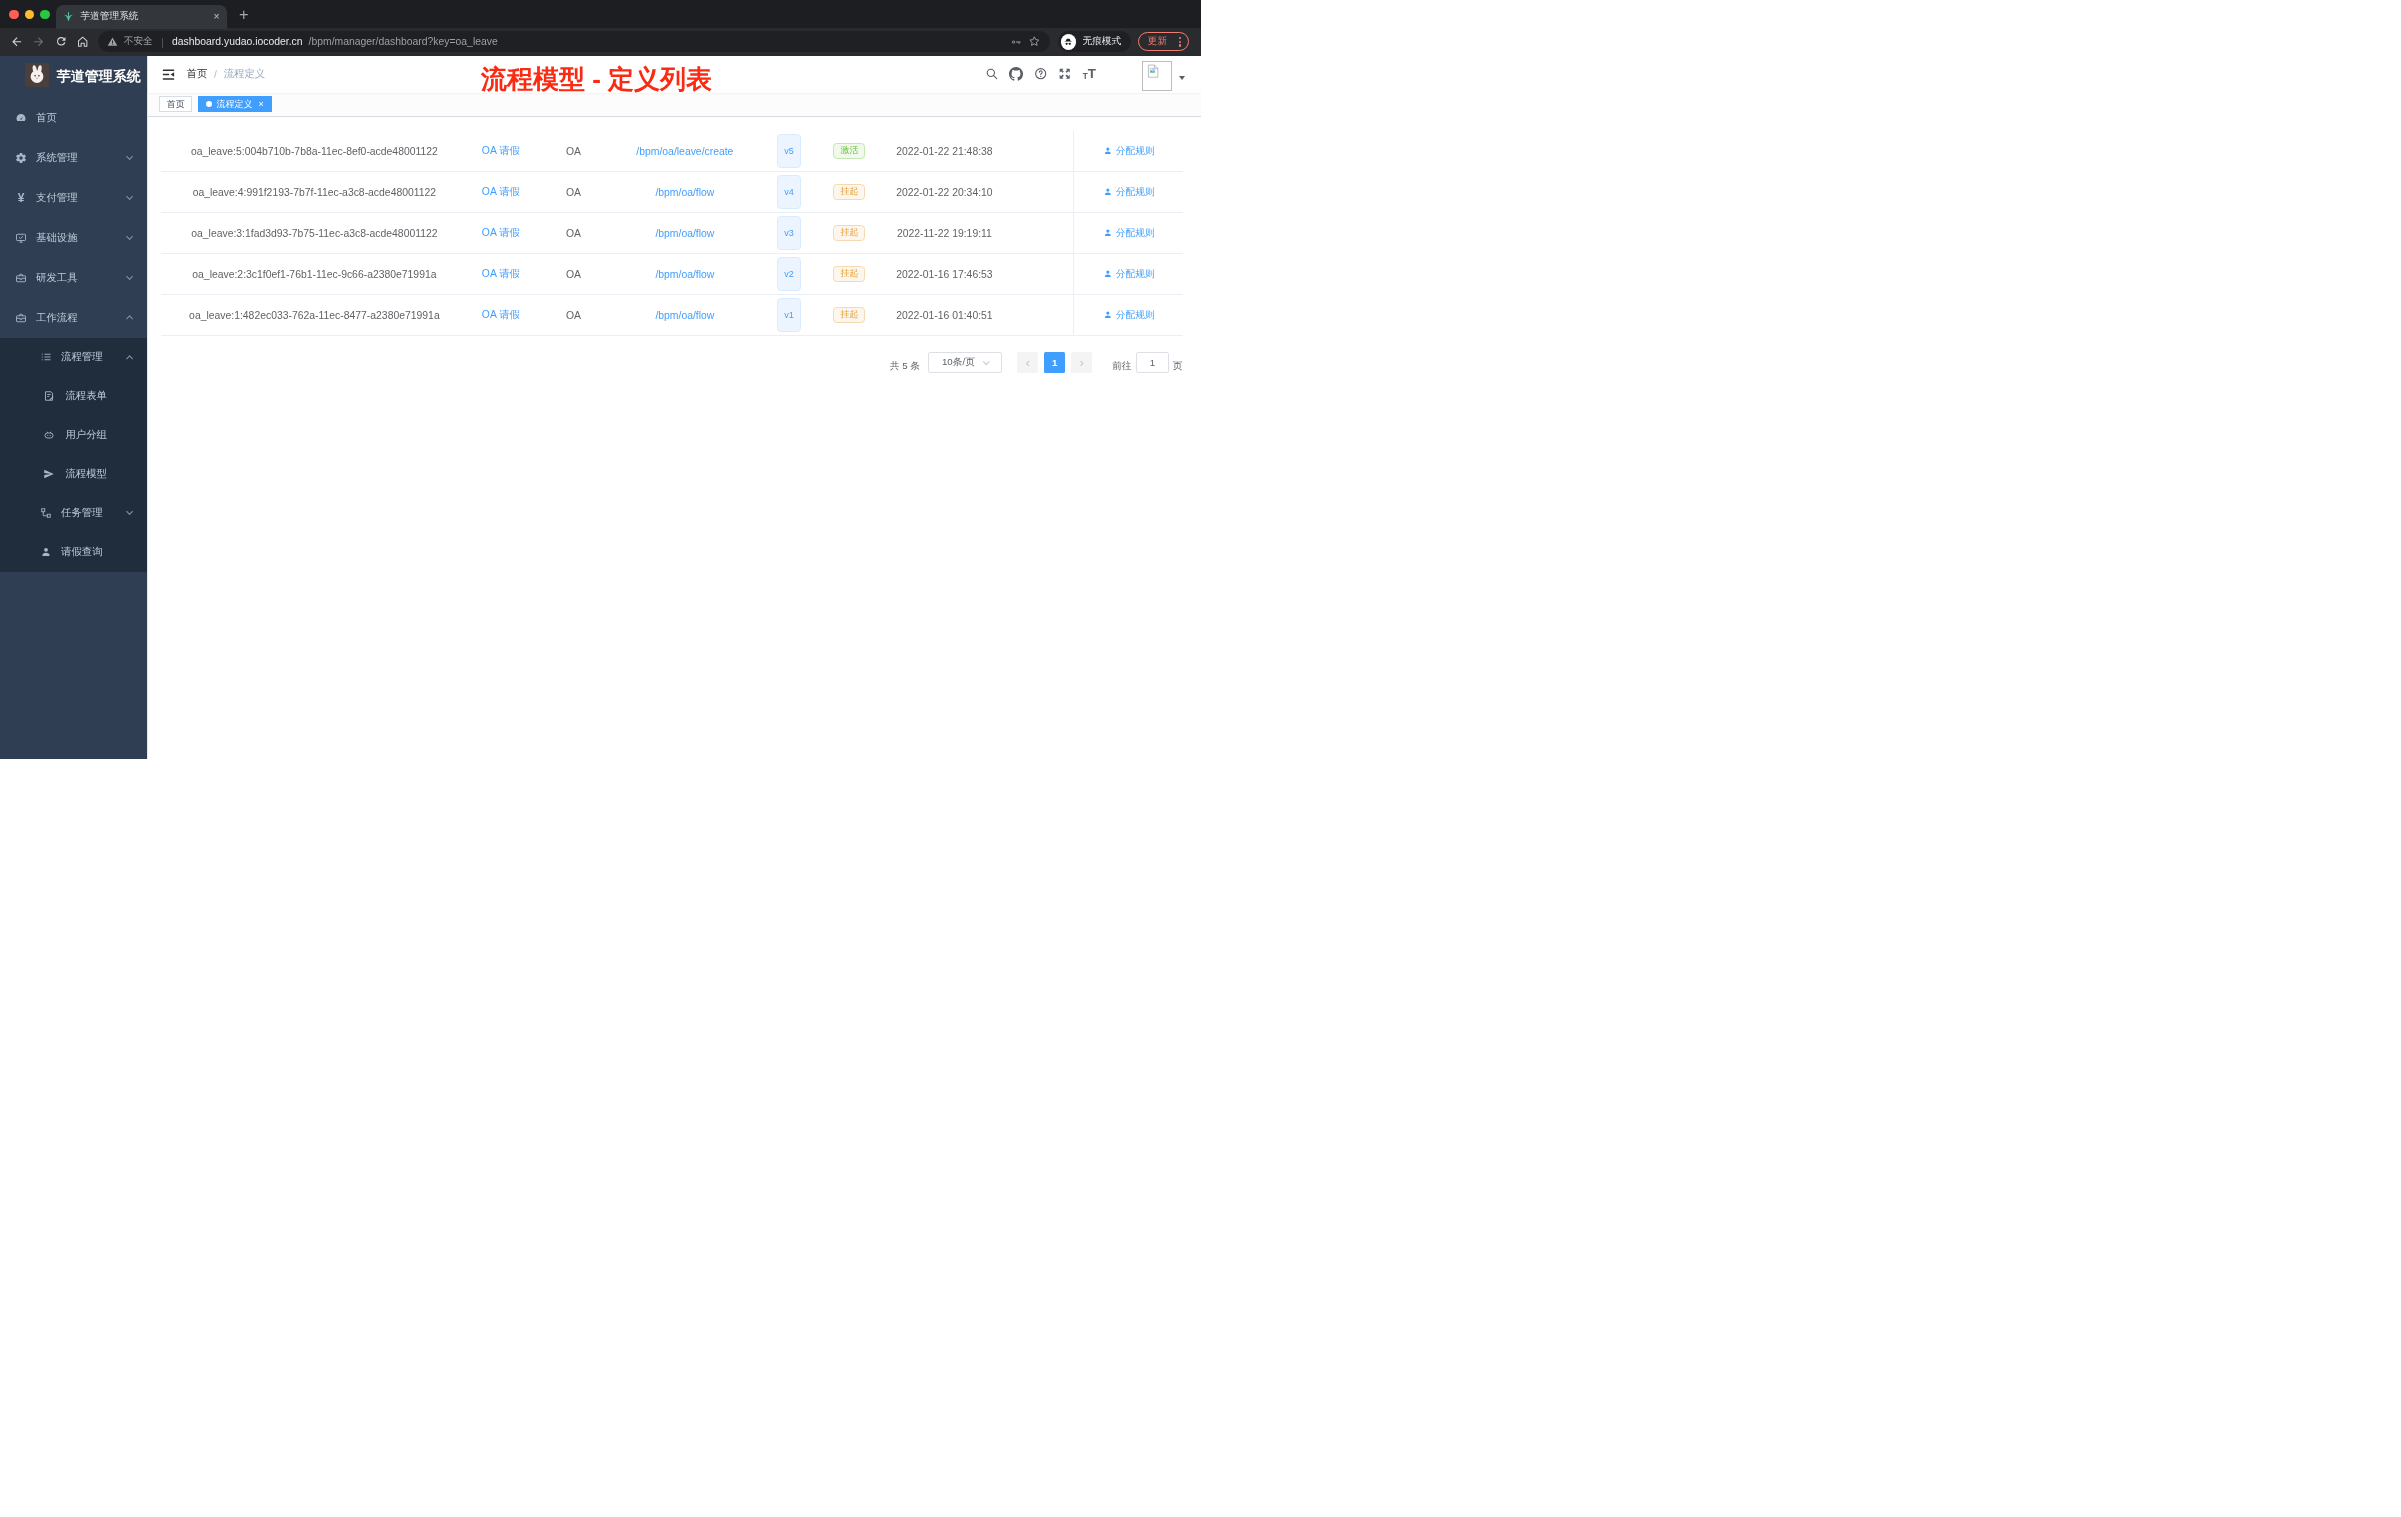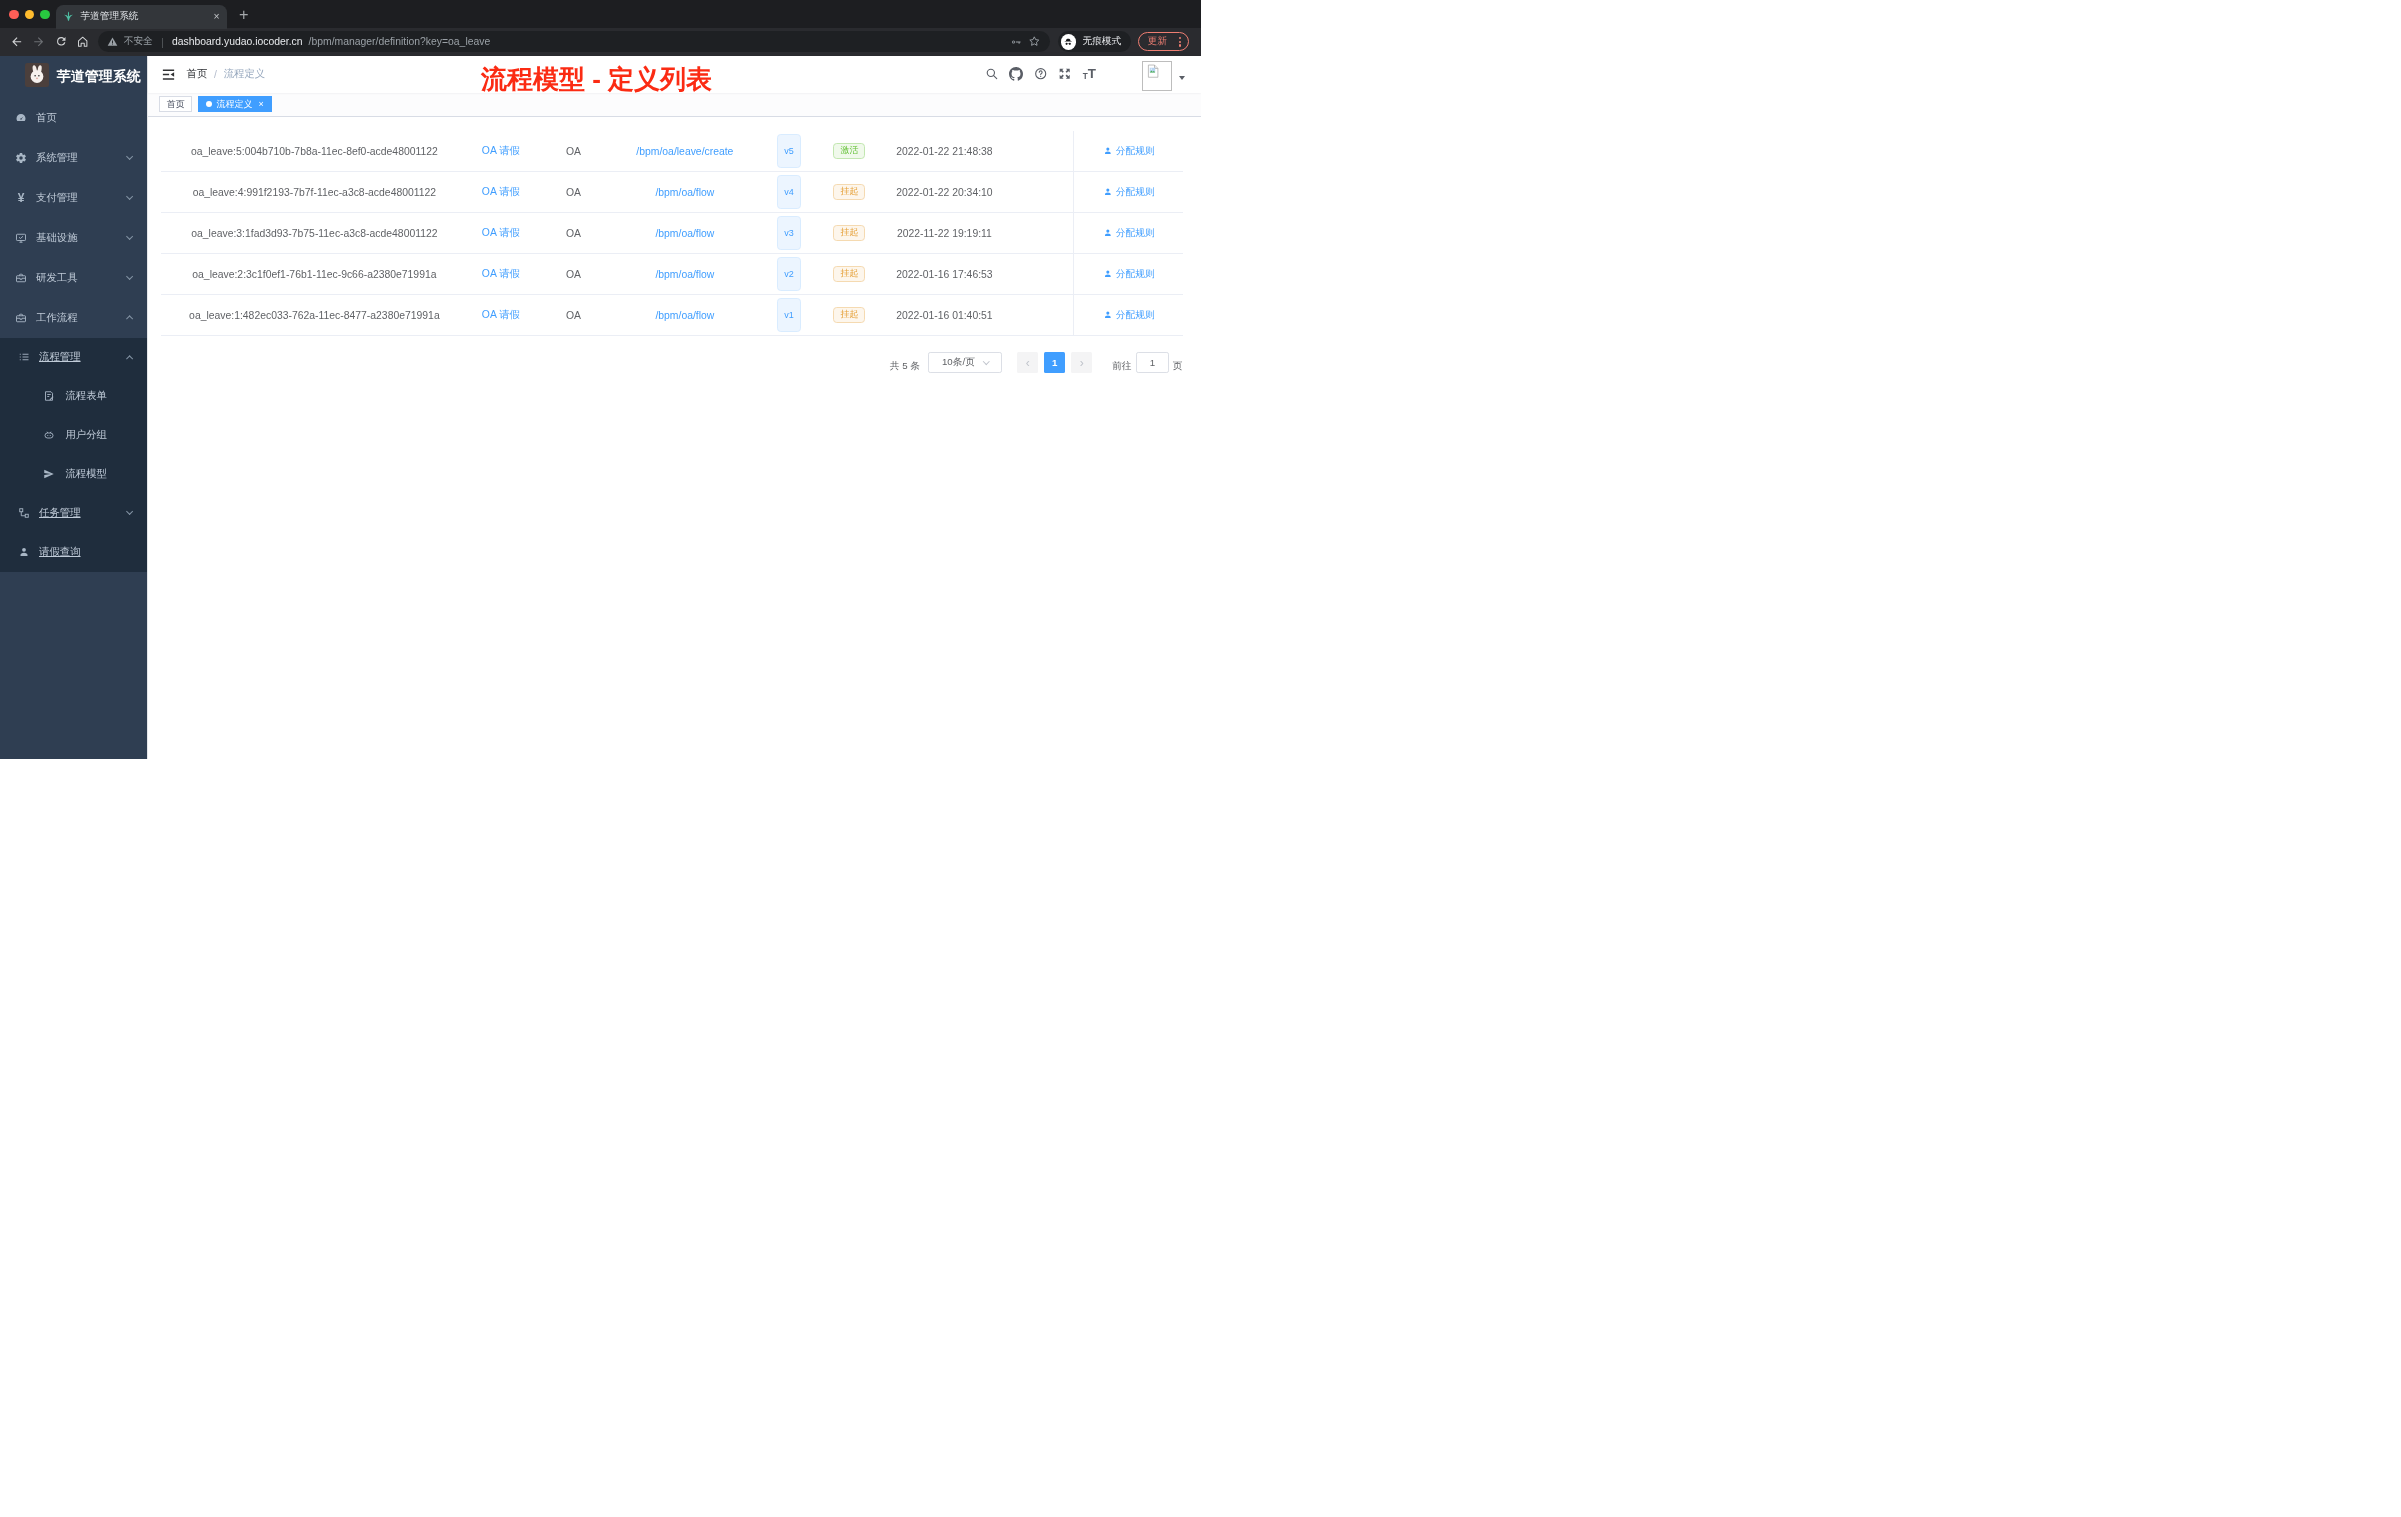--- a/index.html
+++ b/index.html
@@ -37,21 +37,21 @@
   .app { display: flex; height: 703px; }
   .sidebar { width: 147px; background: #2f3e52; flex-shrink: 0; }
   .logo { height: 42px; display: flex; align-items: center; padding-left: 24.5px; gap: 8.2px; }
   .logo-title { color: #fff; font-size: 14px; font-weight: 700; white-space: nowrap; }
   .menu-item { height: 40px; display: flex; align-items: center; padding: 0 15px; color: #c0cbd8; font-size: 10.4px; cursor: pointer; }
   .menu-item .ico { width: 12px; margin-right: 9px; color: #a9b7c6; display: flex; justify-content: center; }
   .menu-item .ico.yen { font-size: 12px; font-weight: 700; line-height: 12px; }
   .menu-item .lbl { flex: 1; white-space: nowrap; }
   .submenu { background: #1f2d3d; }
   .submenu .menu-item { height: 39px; }
-  .menu-item.lvl1 { padding-left: 18px; text-decoration: underline; }
+  .menu-item.lvl1 { padding-left: 40px; }
   .menu-item.lvl2 { padding-left: 43px; }
   .menu-item.lvl2 .ico { margin-right: 10.4px; }
   .chev { width: 5.2px; height: 5.2px; border-right: 1.2px solid #8494a5; border-bottom: 1.2px solid #8494a5; transform: rotate(45deg); margin-top: -2.2px; flex-shrink: 0; }
   .chev.up { transform: rotate(-135deg); margin-top: 2.2px; }
 
   .main { flex: 1; position: relative; background: #fff; border-left: 0.7px solid #e4e6e9; min-width: 0; }
   .navbar { height: 37px; position: relative; display: flex; align-items: center; padding-left: 12.6px; background: #fff; box-shadow: 0 0.7px 2.2px rgba(0,21,41,.08); z-index: 5; }
   .hamburger { margin-right: 11px; display: flex; cursor: pointer; }
   .breadcrumb { display: flex; align-items: center; gap: 6.7px; font-size: 10.4px; }
   .bc-first { color: #2d2f33; }
@@ -143,21 +143,21 @@
     <div class="omnibox">
       <span class="ob-ic">
         <svg viewBox="0 0 24 24" width="11" height="11">
             <path fill="#9aa0a6" d="M12 3L1.5 21h21z"></path>
             <path fill="#1e2023" d="M11 10h2v5h-2zm0 6.3h2v2h-2z"></path>
           </svg>
       </span>
       <span class="sec-label">不安全</span>
       <span class="sep">|</span>
       <span class="host">dashboard.yudao.iocoder.cn</span>
-        <span class="path">/bpm/manager/definition?key=oa_leave</span>
+        <span class="path">/bpm/manager/dashboard?key=oa_leave</span>
       <span class="ob-spacer"></span>
       <span class="ob-ic">
         <svg viewBox="0 0 24 24" width="12" height="12" fill="currentColor">
             <path d="M7 9a3 3 0 1 0 0 6 3 3 0 0 0 0-6zm0 4.4A1.4 1.4 0 1 1 8.4 12 1.4 1.4 0 0 1 7 13.4zM11.6 11H21v2h-1.8v2.6h-2V13h-5.6z"></path>
           </svg>
       </span>
       <span class="ob-ic">
         <svg viewBox="0 0 24 24" width="12.6" height="12.6" fill="none" stroke="currentColor" stroke-width="1.8" stroke-linejoin="round">
             <path d="M12 3.5l2.6 5.3 5.9.9-4.3 4.1 1 5.9-5.2-2.8-5.2 2.8 1-5.9-4.3-4.1 5.9-.9z"></path>
           </svg>

